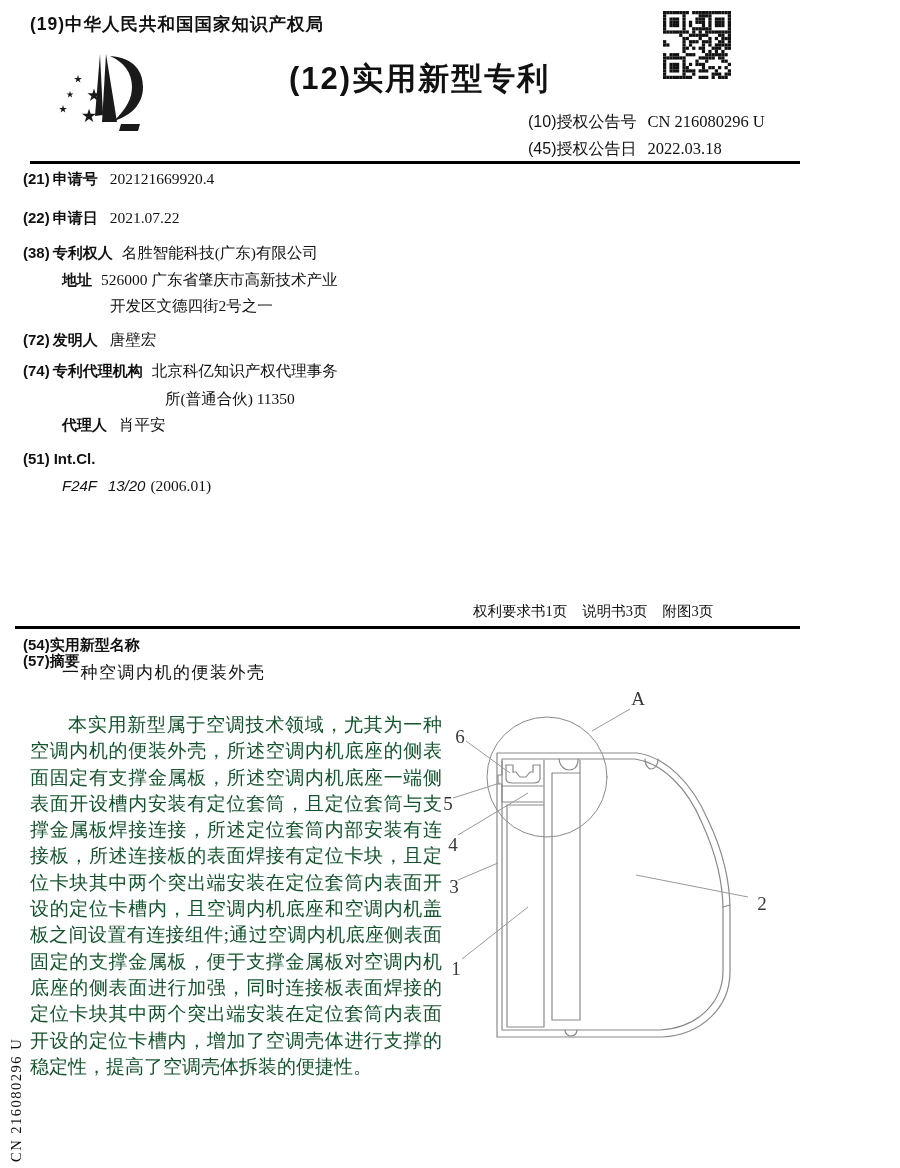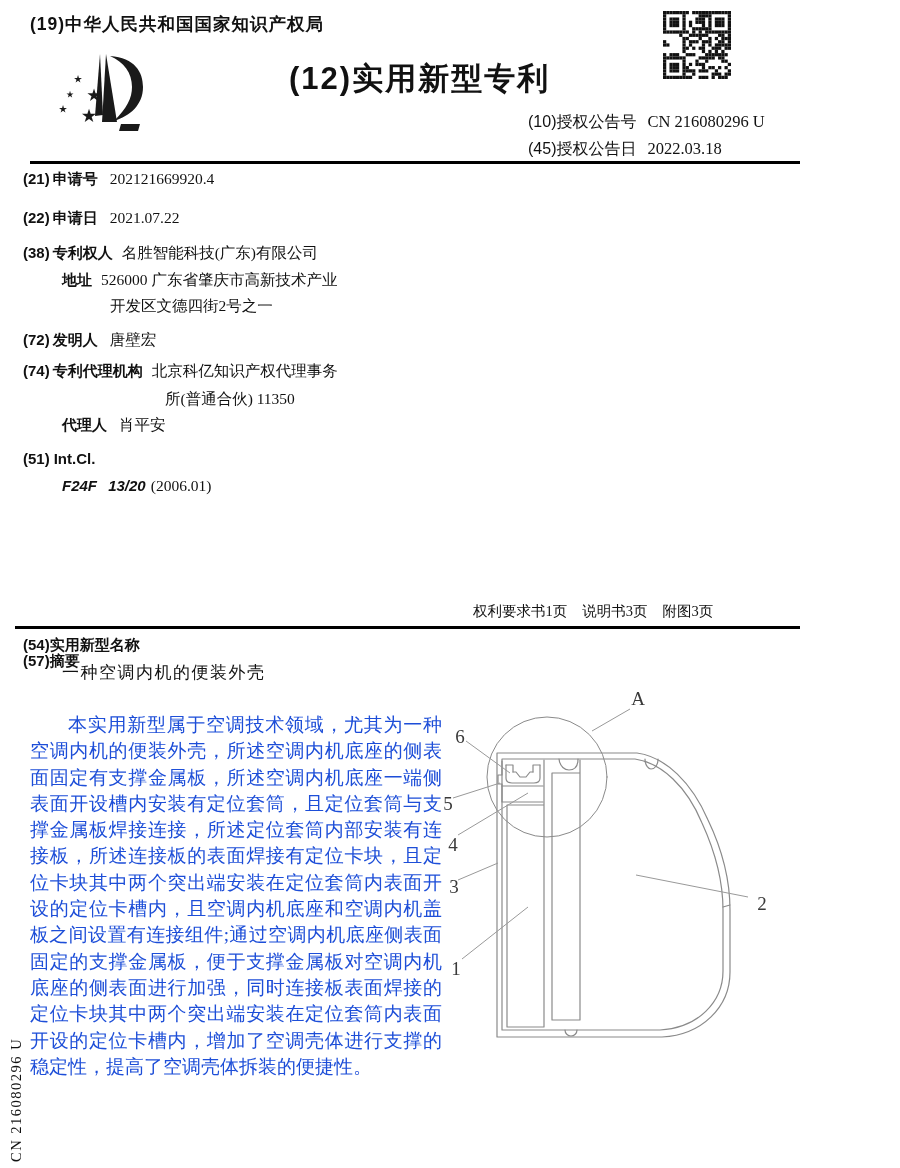--- a/index.html
+++ b/index.html
@@ -17,33 +17,33 @@
   .rule{position:absolute;background:#000;}
   #rule-top{left:30px;top:161px;width:770px;height:3px;}
   #rule-mid{left:15px;top:626px;width:785px;height:3px;}
   
   .field-row{position:absolute;left:23px;white-space:nowrap;font-size:15.5px;}
   .fp,.fl{font-family:"Liberation Sans",sans-serif;font-weight:bold;font-size:15px;}
   .fl{margin-left:3px;text-align:right;}
   .fv{font-family:"Liberation Serif",serif;margin-left:12px;}
   .fv-tight{margin-left:9px;}
   .sub-row{position:absolute;white-space:nowrap;font-size:15.5px;}
-  .ipc-code{font-family:"Liberation Sans",sans-serif;font-weight:bold;font-style:italic;
+  .ipc-code{font-family:"Liberation Sans",sans-serif;font-weight:normal;font-style:italic;
             font-size:15px;word-spacing:7px;}
   .ipc-date{font-family:"Liberation Serif",serif;margin-left:5px;}
   
   #pages-line{left:473px;top:602px;font-size:14.5px;white-space:nowrap;}
   #pages-line span{margin-right:15px;}
   #pages-line span:last-child{margin-right:16px;}
   
   #sec54-label{left:23px;top:636px;font-size:15px;}
   #utility-title{left:62px;top:661px;font-size:17px;letter-spacing:1.5px;}
   #sec57-label{left:23px;top:652px;font-size:15px;}
   #abstract{left:30px;top:712px;width:412px;font-size:19px;line-height:26.3px;
-            text-align:justify;text-indent:2em;color:#1d4ed8;}
+            text-align:justify;text-indent:2em;color:#14532d;}
   
   #figure{left:440px;top:683px;width:360px;height:368px;}
   
   #side-code{left:8px;top:1162px;width:152px;transform-origin:0 0;transform:rotate(-90deg);
              font-size:14.5px;letter-spacing:1.5px;white-space:nowrap;}
   svg text.fig-label{font-family:"Liberation Serif",serif;fill:#3a3a3a;}
 </style>
 </head>
 <body>
 

